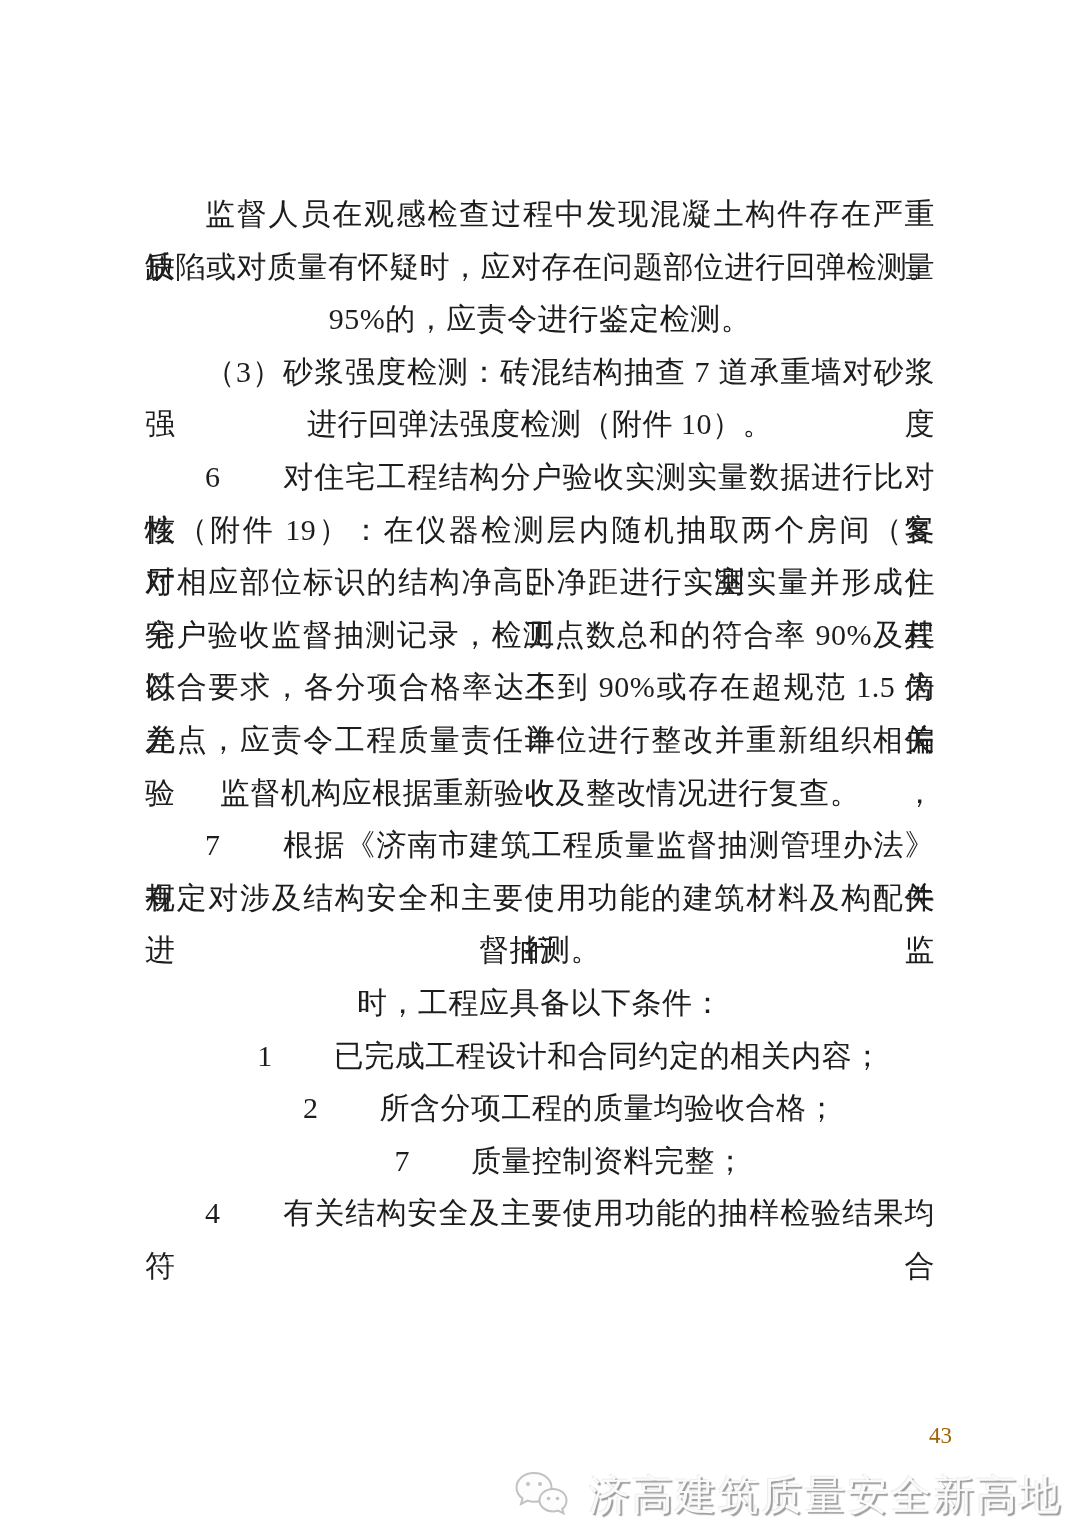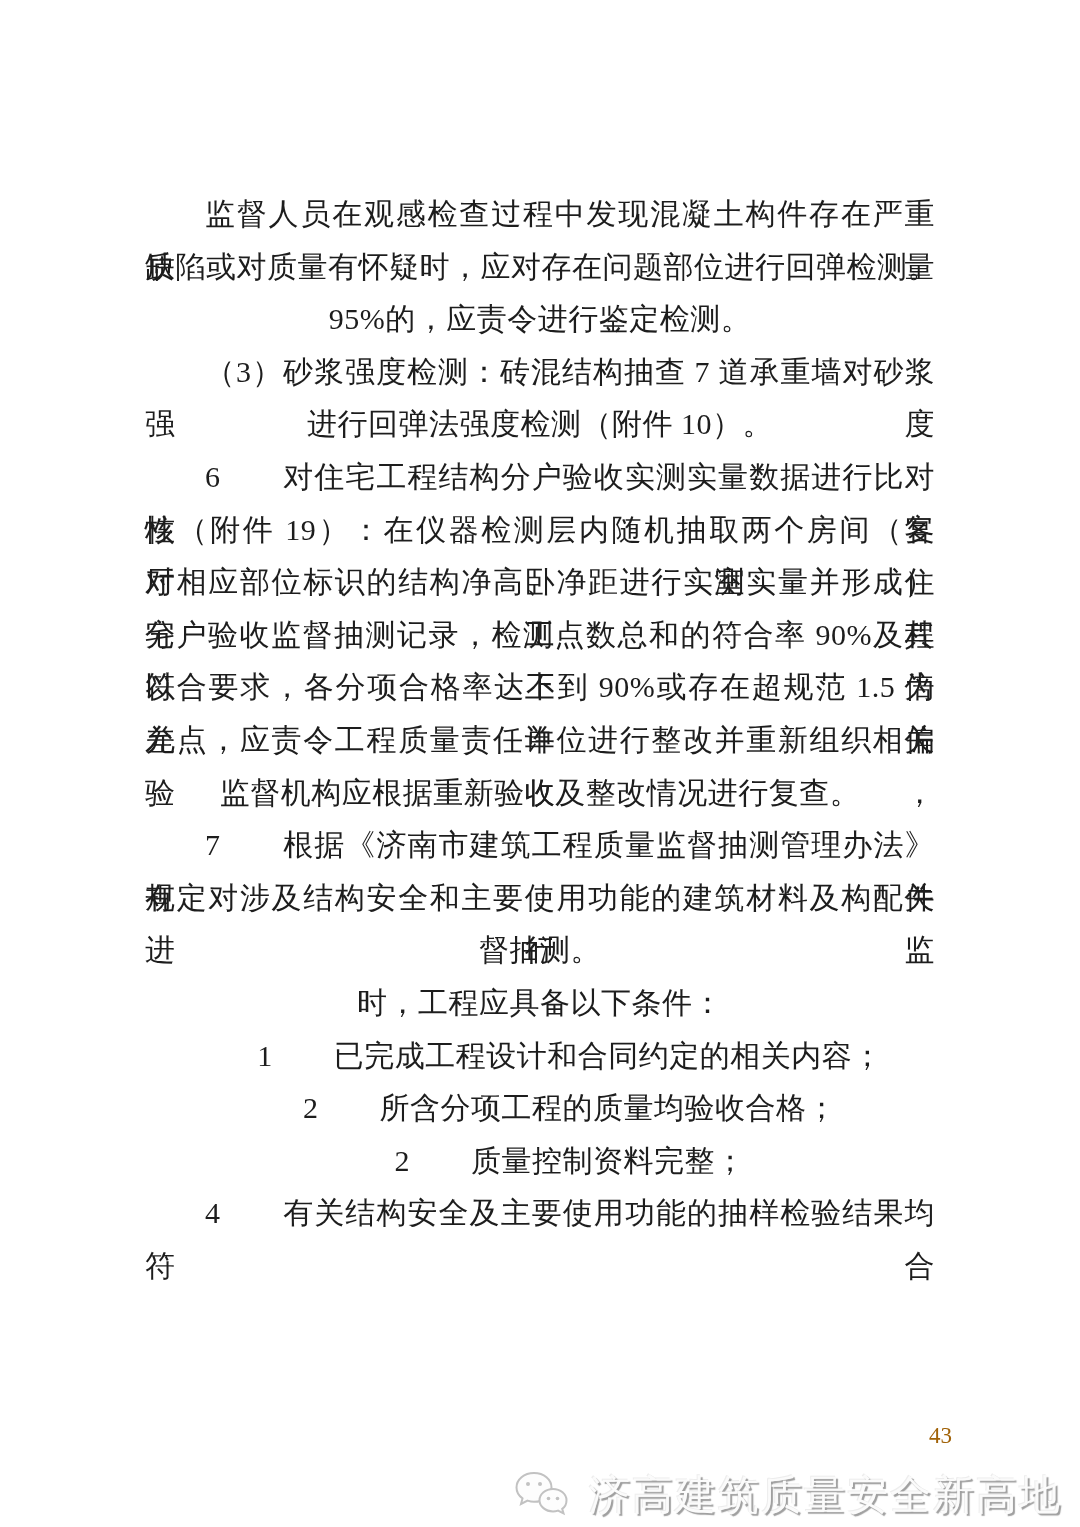--- a/index.html
+++ b/index.html
@@ -87,21 +87,21 @@
     <div class="line fill">分户验收监督抽测记录，检测点数总和的符合率 90%及其以上为</div>
     <div class="line fill">符合要求，各分项合格率达不到 90%或存在超规范 1.5 倍允许偏</div>
     <div class="line fill">差点，应责令工程质量责任单位进行整改并重新组织相关验收，</div>
     <div class="line">监督机构应根据重新验收及整改情况进行复查。</div>
     <div class="line indent fill">7　　根据《济南市建筑工程质量监督抽测管理办法》有关</div>
     <div class="line fill">规定对涉及结构安全和主要使用功能的建筑材料及构配件进行监</div>
     <div class="line">督抽测。</div>
     <div class="line">时，工程应具备以下条件：</div>
     <div class="line indent">1　　已完成工程设计和合同约定的相关内容；</div>
     <div class="line indent">2　　所含分项工程的质量均验收合格；</div>
-    <div class="line indent">2　　质量控制资料完整；</div>
+    <div class="line indent">7　　质量控制资料完整；</div>
     <div class="line indent fill">4　　有关结构安全及主要使用功能的抽样检验结果均符合</div>
   </div>
 
   <div class="page-number">43</div>
 
   <div class="footer">
     <span class="wechat-icon">
       <svg viewBox="0 0 56 52" width="56" height="52" xmlns="http://www.w3.org/2000/svg">
 
         <path d="M21 4 C11 4 3.5 10.5 3.5 18.5 C3.5 23 5.8 26.8 9.5 29.4 L8 35 L14.5 31.6 C16.5 32.3 18.7 32.8 21 32.8 C31 32.8 38.5 26.4 38.5 18.5 C38.5 10.5 31 4 21 4 Z" fill="#fdfdfd" stroke="#c2c2c2" stroke-width="2"></path>

